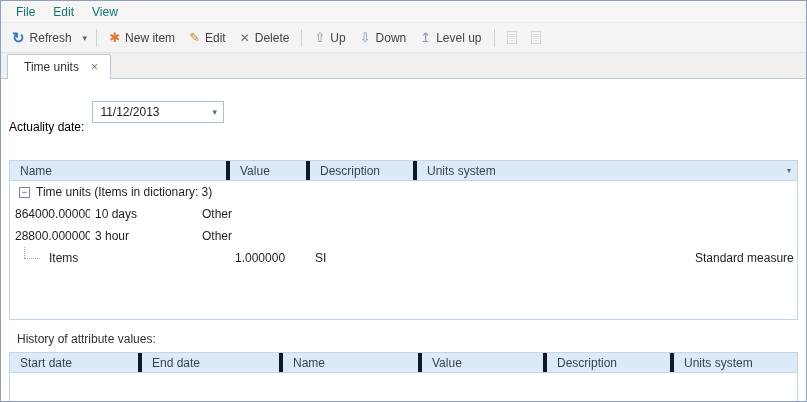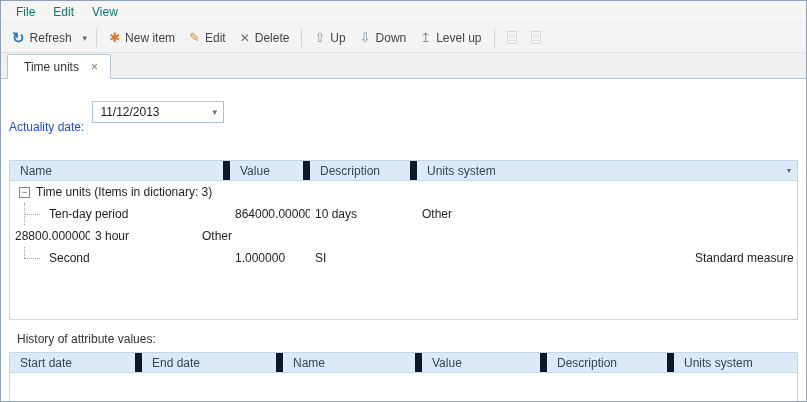--- a/index.html
+++ b/index.html
@@ -57,35 +57,35 @@
     background:#ffffff; border:1px solid #b9c6d4; border-bottom:none;
     border-radius:2px 2px 0 0; padding:5px 10px 5px 16px;
     margin-bottom:-1px; position:relative; z-index:2; color:#333;
   }
   .tab-close { color:#777; font-size:12px; line-height:10px; padding:0 2px; cursor:default; }
 
   
   .content { background:#ffffff; height:calc(100% - 80px); }
 
   .filter-row { display:flex; align-items:center; gap:8px; margin:10px 8px 26px 8px; }
-  .filter-label { color:#1d4ed8;margin-top:31px; }
+  .filter-label { color:#000000;margin-top:31px; }
   .combo {
     width:132px; height:22px; border:1px solid #a9c0dc; background:#fff;
     display:flex; align-items:center; justify-content:space-between;
   }
   .combo-value { padding-left:7px; color:#222; }
   .combo-arrow { width:17px; text-align:center; color:#667; font-size:9px; align-self:stretch; display:flex; align-items:center; justify-content:center; }
 
   
   .grid { margin:0 8px; border:1px solid #c2d5e9; background:#fff; overflow:hidden; }
   .grid-header {
     display:flex; height:20px; background:#dce9f7; border-bottom:1px solid #c2d5e9;
     color:#33475c; position:relative; align-items:center;
   }
-  .gh-cell { padding-left:10px; border-right:7px solid #0f172a; height:100%; display:flex; align-items:center; overflow:hidden; white-space:nowrap; }
+  .gh-cell { padding-left:10px; border-right:4px solid #0f172a; height:100%; display:flex; align-items:center; overflow:hidden; white-space:nowrap; }
   .gh-cell:last-of-type { border-right:none; flex:1; }
   .hdr-arrow { position:absolute; right:3px; top:0; bottom:0; display:flex; align-items:center; font-size:8px; color:#55606c; padding:0 3px; }
 
   .main-grid { height:160px; }
   .c1 { width:220px; } .c2 { width:80px; } .c3 { width:107px; }
 
   .grid-row { display:flex; height:22px; align-items:center; color:#1e1e1e; }
   .cell { height:100%; display:flex; align-items:center; overflow:hidden; white-space:nowrap; }
   .cell.c2, .cell.c3, .cell.cu { padding-left:5px; }
   .cell.cu { flex:1; }
@@ -191,41 +191,36 @@
         <div class="cell c1 name-cell">
           <span class="minus-box">−</span>
           <span>Time units (Items in dictionary: 3)</span>
         </div>
         <div class="cell c2"></div>
         <div class="cell c3"></div>
         <div class="cell cu"></div>
       </div>
 
       <div class="grid-row child">
-        <div class="cell c1 name-cell">
-          <span class="tree-v"></span>
-          <span class="tree-h"></span>
-          <span>Ten-day period</span>
-        </div>
         <div class="cell c2">864000.000000</div>
         <div class="cell c3">10 days</div>
         <div class="cell cu">Other</div>
       </div>
 
       <div class="grid-row child">
         <div class="cell c2">28800.000000</div>
         <div class="cell c3">3 hour</div>
         <div class="cell cu">Other</div>
       </div>
 
       <div class="grid-row child last">
         <div class="cell c1 name-cell">
           <span class="tree-v"></span>
           <span class="tree-h"></span>
-          <span>Second</span>
+          <span>Items</span>
         </div>
         <div class="cell c2">1.000000</div>
         <div class="cell cu">SI</div>
         <div class="cell c3">Standard measure</div>
       </div>
 
       <div class="grid-filler"></div>
     </div>
 
     <div class="history-label">History of attribute values:</div>

